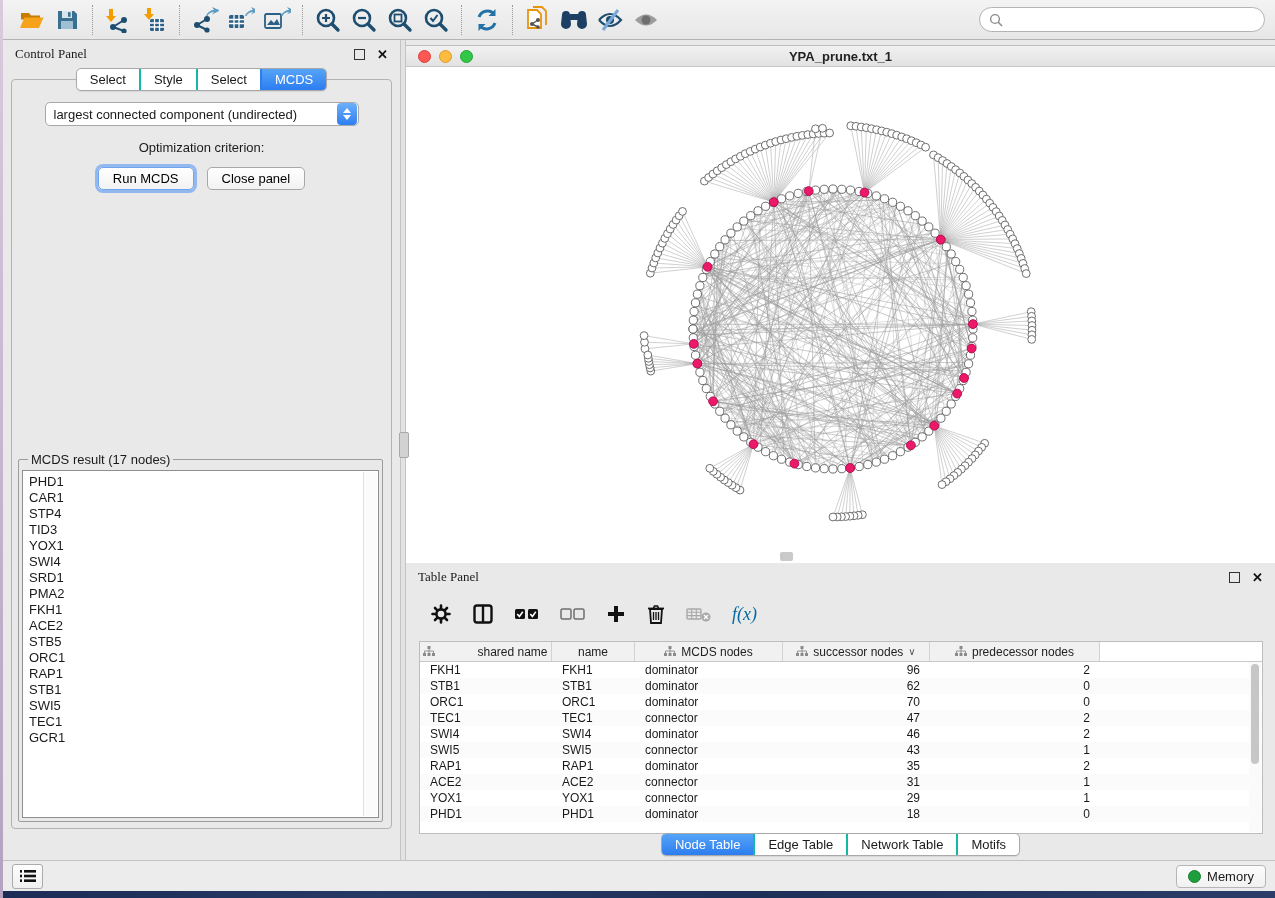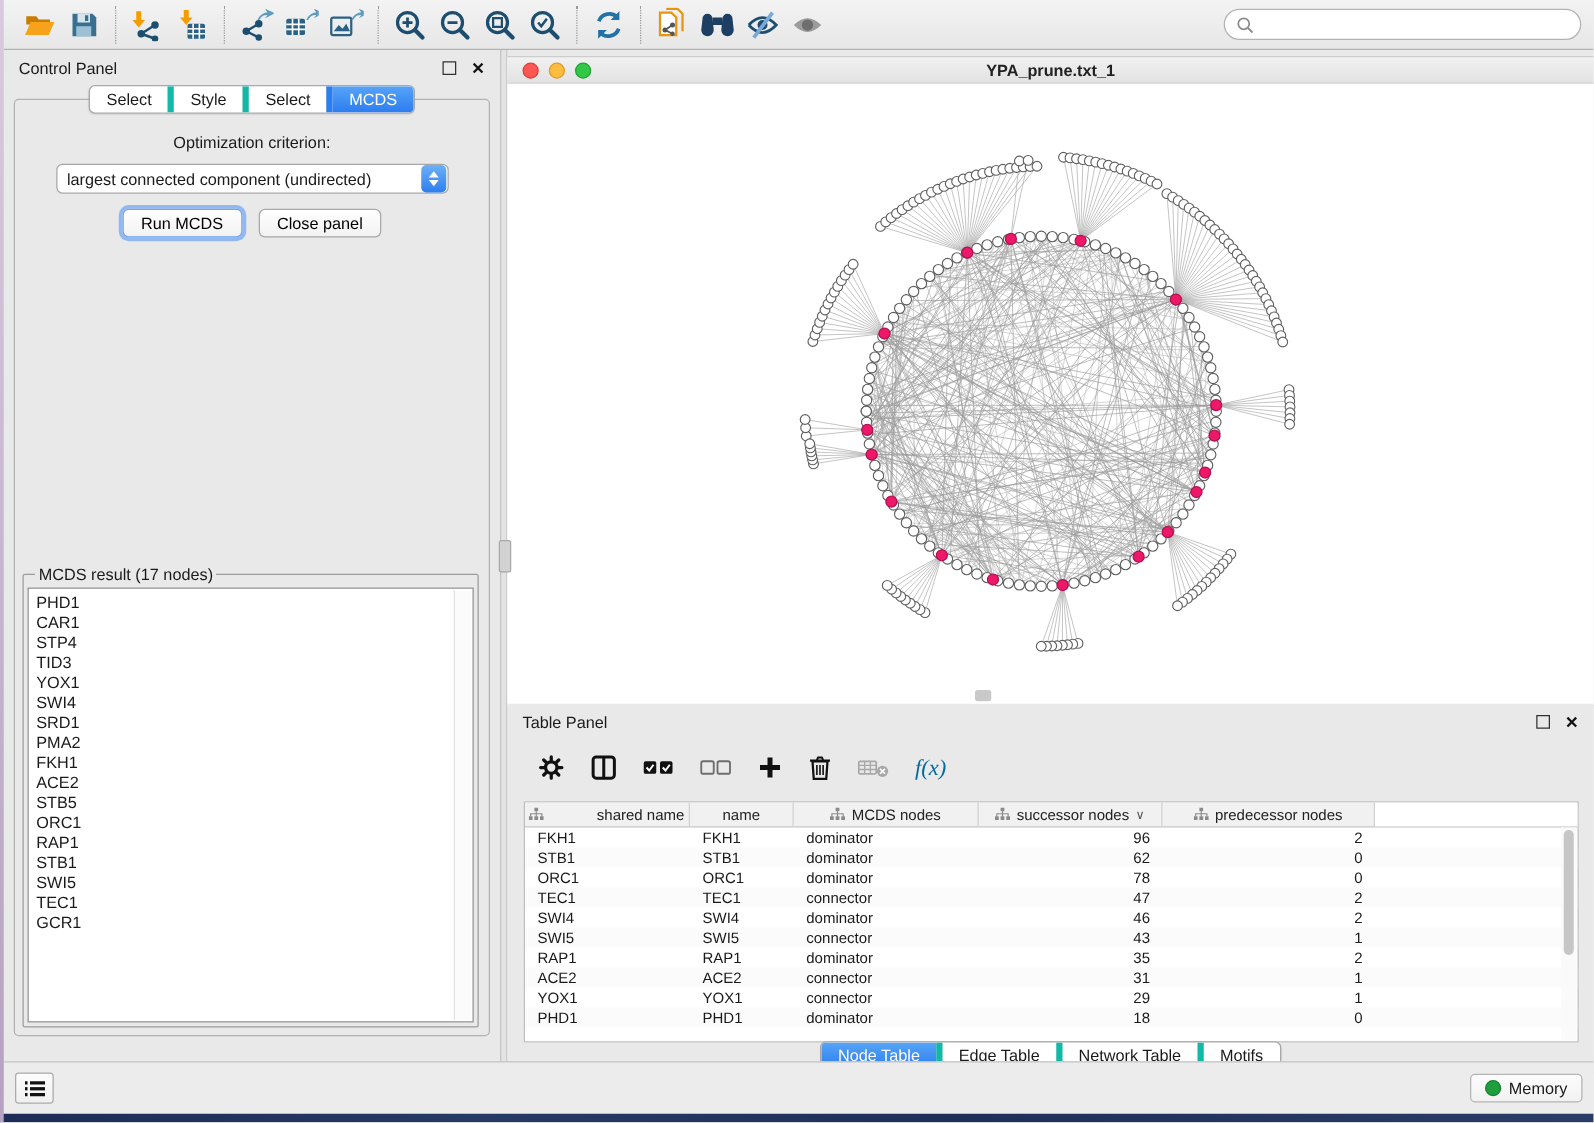--- a/index.html
+++ b/index.html
@@ -8,27 +8,27 @@
   #wall-left{position:absolute;left:0;top:0;width:3px;height:100%;background:linear-gradient(#d9cade,#b4a2c0);z-index:50;}
   #wall-bottom{position:absolute;left:0;bottom:0;width:100%;height:7px;background:linear-gradient(90deg,#1c2c55,#263a66 30%,#1e3058 60%,#2a3d68);z-index:49;}
   
   #toolbar{position:absolute;left:3px;top:0;right:0;height:40px;background:linear-gradient(#f3f3f3,#e7e7e7);border-bottom:1px solid #b3b3b3;display:flex;align-items:center;padding:0 10px;box-sizing:border-box;}
   .tbi{width:36px;height:32px;display:flex;align-items:center;justify-content:center;border-radius:4px;}
   .tbsep{width:0;height:30px;border-left:1px dotted #9a9a9a;margin:0 7px;}
   #searchbox{margin-left:auto;width:286px;height:25px;background:#fff;border:1px solid #b3b3b3;border-radius:13px;display:flex;align-items:center;padding:0 9px;gap:6px;box-sizing:border-box;}
   #searchbox input{border:none;outline:none;flex:1;font-size:13px;background:transparent;font-family:"Liberation Sans",sans-serif;}
   
   #control-panel{position:absolute;left:3px;top:40px;width:397px;bottom:38px;background:#e9e9e9;}
-  .panel-head{height:28px;display:flex;align-items:center;padding:0 12px;font-size:13px;}
+  .panel-head{height:28px;display:flex;align-items:center;padding:0 12px;font-size:13px;font-family:Liberation Serif, serif;}
   .panel-head .sp{flex:1;}
   .win-float{width:9px;height:9px;border:1.6px solid #333;margin-right:12px;}
   .win-close{font-size:13px;font-weight:bold;color:#111;line-height:9px;}
   #cp-tabs-row{display:flex;justify-content:center;position:relative;z-index:2;}
   .seg{display:inline-flex;background:#fff;border:1px solid #a9a9a9;border-radius:5px;overflow:hidden;font-size:13px;box-shadow:0 1px 1px rgba(0,0,0,.08);}
-  .seg>div{padding:3px 13px;border-left:5px solid #14b8a6;cursor:default;white-space:nowrap;}
+  .seg>div{padding:3px 13px;border-left:2px solid #14b8a6;cursor:default;white-space:nowrap;}
   .seg>div:first-child{border-left:none;}
   .seg>div.active{background:linear-gradient(#56a4f8,#2c7df0);color:#fff;border-left-color:#2c7df0;}
   #cp-tabpanel{margin:-12px 8px 0 8px;border:1px solid #b2b2b2;border-radius:4px;background:#e9e9e9;height:750px;position:relative;padding-top:12px;box-sizing:border-box;}
   #opt-label{text-align:center;font-size:13px;margin-top:14px;}
   #dd-row{display:flex;justify-content:center;margin-top:10px;}
   #dropdown{width:314px;height:24px;background:#fff;border:1px solid #a8a8a8;border-radius:5px;display:flex;align-items:center;font-size:13px;box-sizing:border-box;}
   #dropdown .ddtext{flex:1;padding:0 8px;white-space:nowrap;overflow:hidden;}
   #dd-stepper{width:20px;height:22px;border-radius:4px;background:linear-gradient(#6cb0fa,#2e7ef0);display:flex;flex-direction:column;align-items:center;justify-content:center;gap:2px;margin-right:1px;}
   #dd-stepper i{display:block;width:0;height:0;border-left:4px solid transparent;border-right:4px solid transparent;}
   #dd-stepper .up{border-bottom:5px solid #fff;}
@@ -64,21 +64,21 @@
   .th{display:flex;align-items:center;justify-content:center;gap:5px;height:100%;border-right:1px solid #d2d2d2;box-sizing:border-box;color:#222;}
   .th .sortarrow{color:#555;font-size:10px;}
   .tbody .tr{display:flex;height:16px;font-size:12px;align-items:center;}
   .tbody .tr:nth-child(even){background:#fbfbfb;}
   .td{box-sizing:border-box;padding:0 0 0 10px;white-space:nowrap;overflow:hidden;}
   .td.num{text-align:right;padding:0 10px 0 0;}
   #tscroll{position:absolute;right:1px;top:20px;bottom:1px;width:12px;background:#fafafa;}
   #tscroll .thumb{position:absolute;left:2px;top:2px;width:8px;height:100px;background:#c6c6c6;border-radius:4px;}
   #tp-tabs-row{position:absolute;left:0;right:0;bottom:4px;display:flex;justify-content:center;}
   
-  #status{position:absolute;left:3px;right:0;bottom:7px;height:42px;background:#ececec;border-top:1px solid #c2c2c2;display:flex;align-items:center;padding:0 9px;box-sizing:border-box;}
+  #status{position:absolute;left:3px;right:0;bottom:7px;height:31px;background:#ececec;border-top:1px solid #c2c2c2;display:flex;align-items:center;padding:0 9px;box-sizing:border-box;}
   #list-btn{width:29px;height:23px;border:1px solid #ababab;border-radius:3px;background:linear-gradient(#fdfdfd,#f0f0f0);display:flex;align-items:center;justify-content:center;}
   #memory-btn{margin-left:auto;display:flex;align-items:center;gap:6px;border:1px solid #b5b5b5;border-radius:4px;background:linear-gradient(#fcfcfc,#f1f1f1);padding:3px 11px;font-size:13px;}
   #memory-dot{width:11px;height:11px;border-radius:50%;background:#1f9e3d;border:1px solid #158030;}
 </style>
 </head>
 <body>
 
 <div id="app">
   <div id="wall-left"></div>
 
@@ -235,30 +235,30 @@
     </div>
     <div id="cp-tabs-row">
       <div class="seg">
         <div>Select</div>
         <div>Style</div>
         <div>Select</div>
         <div class="active">MCDS</div>
       </div>
     </div>
     <div id="cp-tabpanel">
-      <div id="opt-label">Optimization criterion:</div>
       <div id="dd-row">
         <div id="dropdown">
           <span class="ddtext">largest connected component (undirected)</span>
           <span id="dd-stepper">
               <i class="up"></i>
               <i class="dn"></i>
             </span>
         </div>
       </div>
+      <div id="opt-label">Optimization criterion:</div>
       <div id="btn-row">
         <button class="mac-btn focusring">Run MCDS</button>
         <button class="mac-btn">Close panel</button>
       </div>
       <fieldset id="mcds-fieldset">
         <legend>MCDS result (17 nodes)</legend>
         <div id="mcds-list">
           <div id="mcds-vtrack"></div>
         <div class="mcds-item">PHD1</div>
             <div class="mcds-item">CAR1</div>
@@ -1152,21 +1152,21 @@
               <div class="td" style="width: 132px;">STB1</div>
               <div class="td" style="width: 83px;">STB1</div>
               <div class="td" style="width: 148px;">dominator</div>
               <div class="td num" style="width: 147px;">62</div>
               <div class="td num" style="width: 170px;">0</div>
             </div>
             <div class="tr">
               <div class="td" style="width: 132px;">ORC1</div>
               <div class="td" style="width: 83px;">ORC1</div>
               <div class="td" style="width: 148px;">dominator</div>
-              <div class="td num" style="width: 147px;">78</div>
+              <div class="td num" style="width: 147px;">70</div>
               <div class="td num" style="width: 170px;">0</div>
             </div>
             <div class="tr">
               <div class="td" style="width: 132px;">TEC1</div>
               <div class="td" style="width: 83px;">TEC1</div>
               <div class="td" style="width: 148px;">connector</div>
               <div class="td num" style="width: 147px;">47</div>
               <div class="td num" style="width: 170px;">2</div>
             </div>
             <div class="tr">

